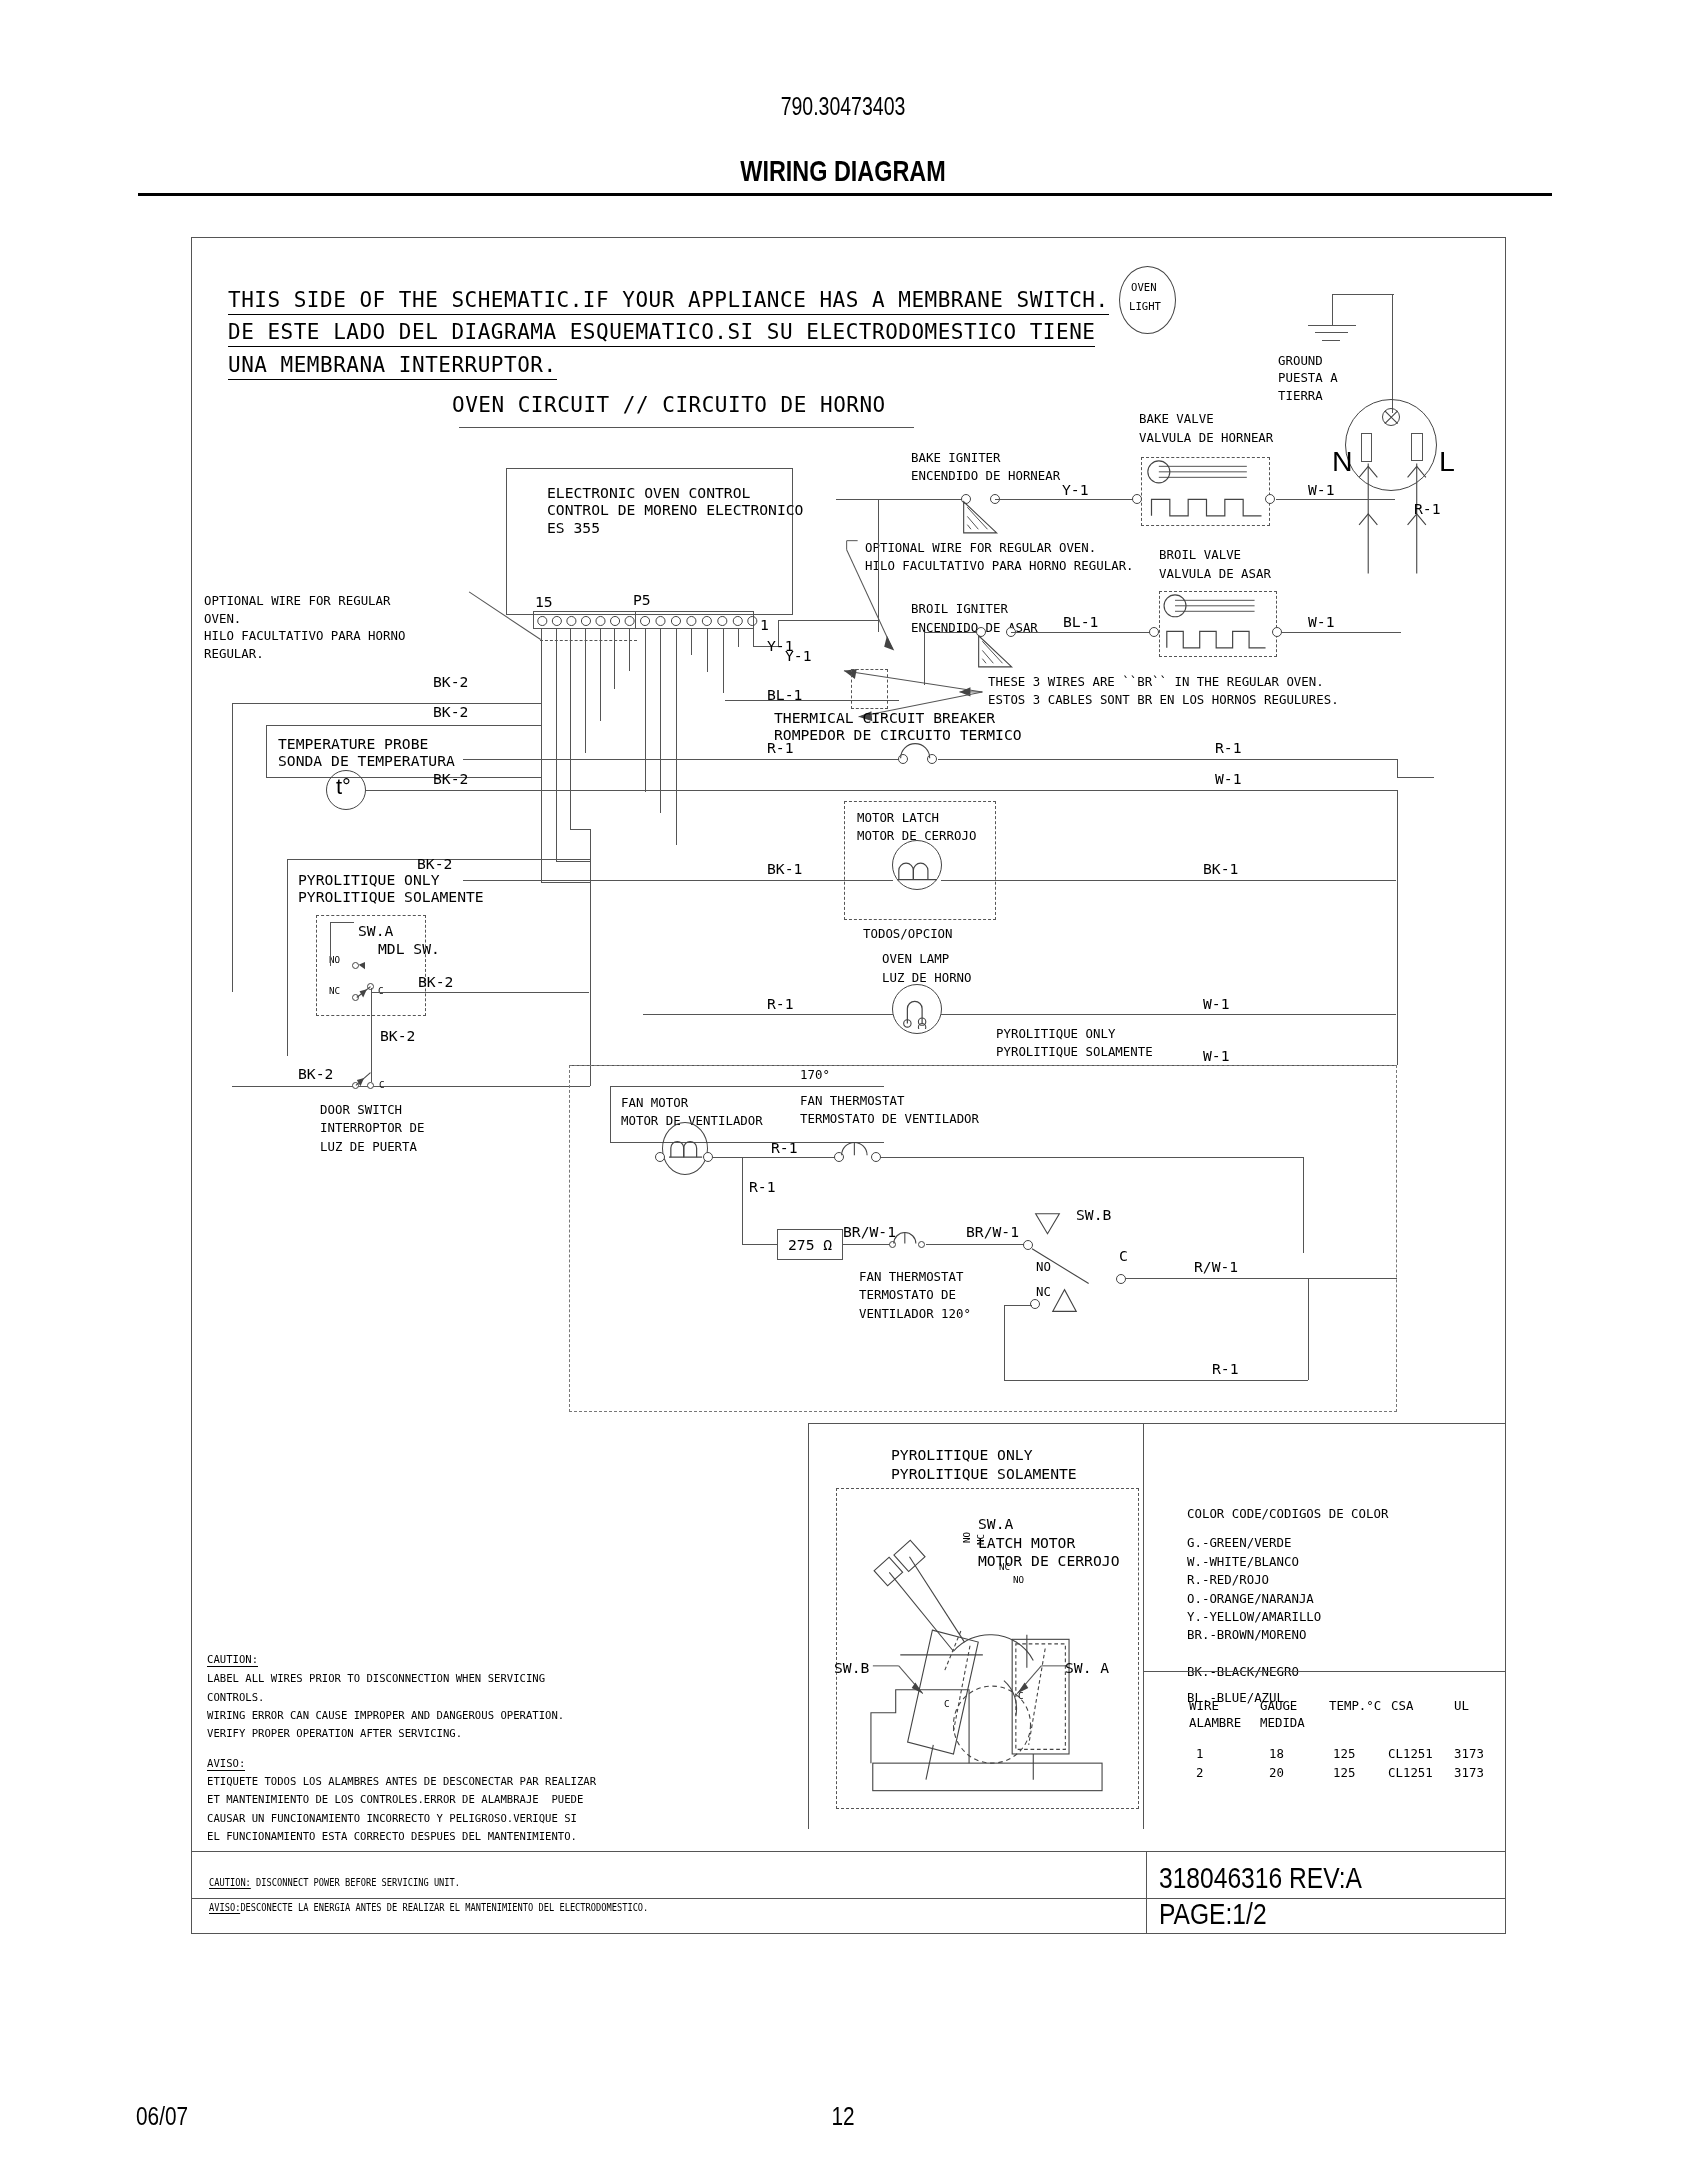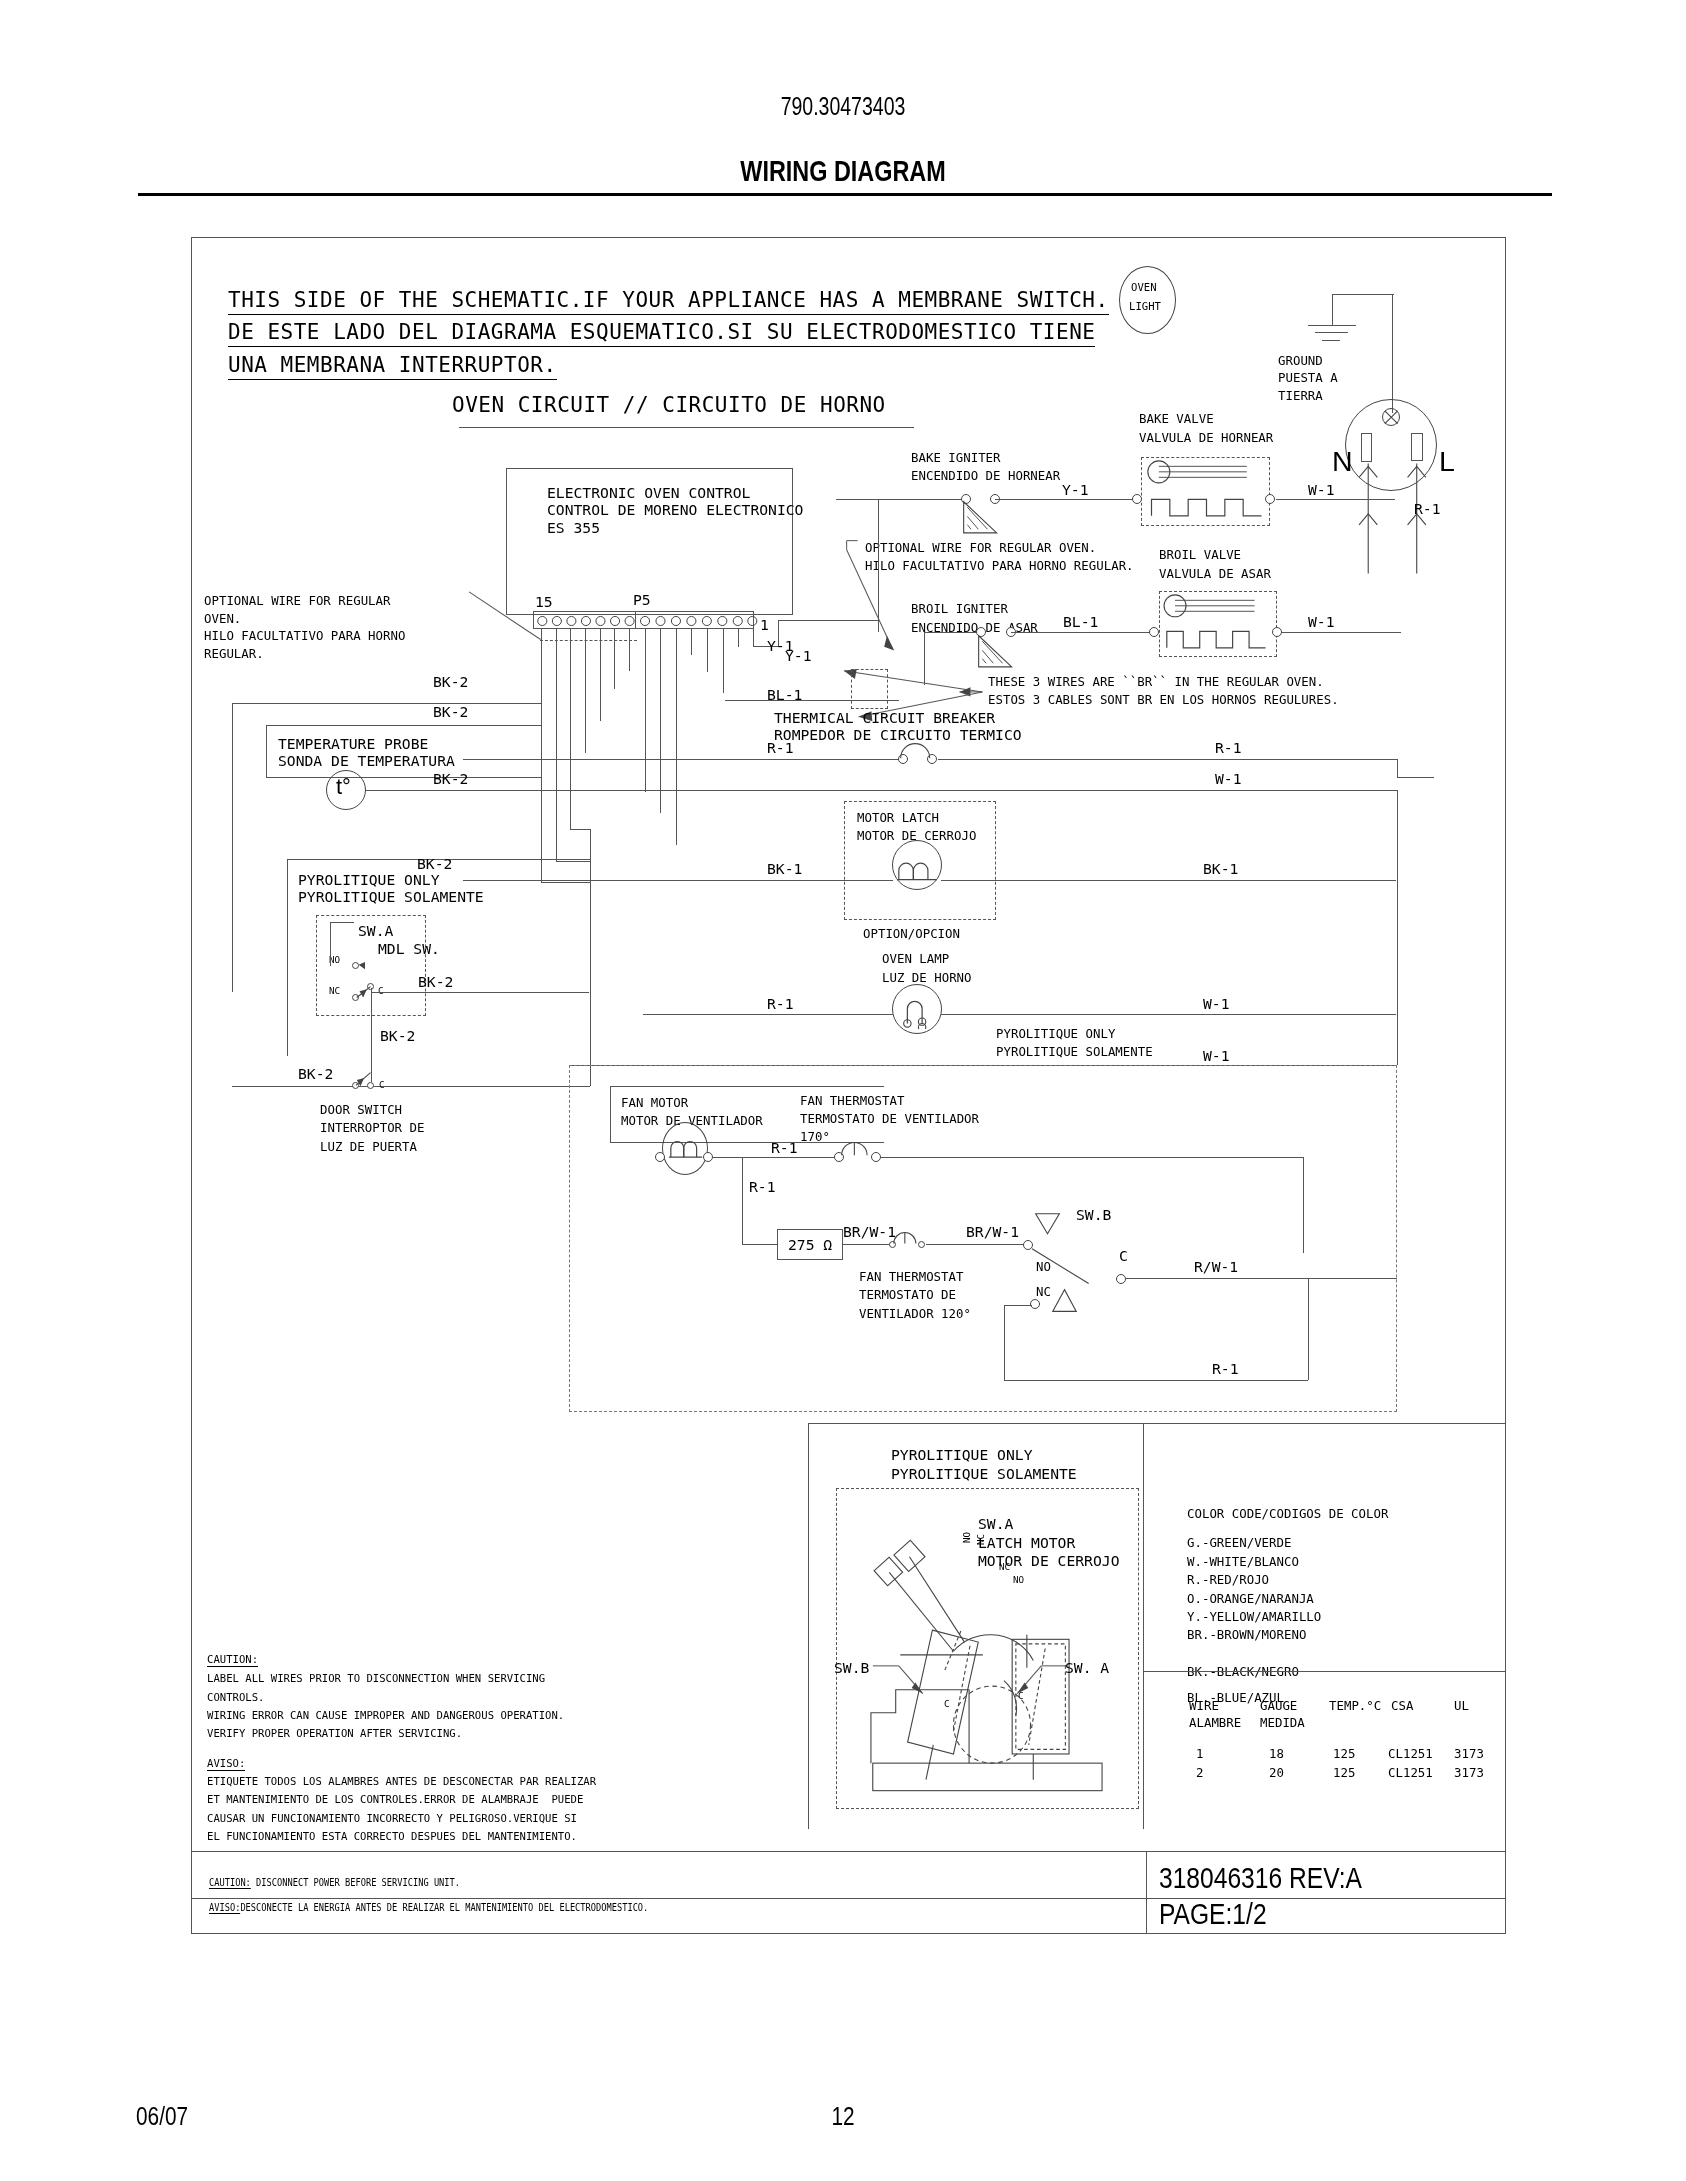--- a/index.html
+++ b/index.html
@@ -288,21 +288,21 @@
     <svg width="40" height="27.5" viewBox="0 0 44 30">
       <path d="M2,28 L2,18 A8,8 0 0 1 18,18 L18,28" fill="none" stroke="#444" stroke-width="1.3"></path>
       <path d="M18,28 L18,18 A8,8 0 0 1 34,18 L34,28" fill="none" stroke="#444" stroke-width="1.3"></path>
       <line x1="0" y1="28" x2="44" y2="28" stroke="#444" stroke-width="1.3"></line>
     </svg>
   </div>
   <div class="h" style="left:463px;top:880px;width:430px;"></div>
   <div class="h" style="left:941px;top:880px;width:455px;"></div>
   <div class="t mid" style="left:767px;top:860px;">BK-1</div>
   <div class="t mid" style="left:1203px;top:860px;">BK-1</div>
-  <div class="t sml" style="left:863px;top:926px;">OPTION/OPCION</div>
+  <div class="t sml" style="left:863px;top:926px;">TODOS/OPCION</div>
 
   <div class="t sml" style="left:882px;top:951px;">OVEN LAMP</div>
   <div class="t sml" style="left:882px;top:970px;">LUZ DE HORNO</div>
   <div class="circ" style="left:892px;top:984px;width:50px;height:50px;"></div>
   <div class="abs" style="left:900px;top:994px;">
     <svg width="35" height="35" viewBox="0 0 38 38">
       <path d="M8,32 L8,16 A8,8 0 0 1 24,16 L24,32" fill="none" stroke="#444" stroke-width="1.3"></path>
       <circle cx="8" cy="32" r="4" fill="none" stroke="#444" stroke-width="1.2"></circle>
       <circle cx="24" cy="30" r="4" fill="none" stroke="#444" stroke-width="1.2"></circle>
       <circle cx="24" cy="36" r="4" fill="none" stroke="#444" stroke-width="1.2"></circle>
@@ -397,21 +397,21 @@
       <path d="M2,24 L2,14 A7,7 0 0 1 16,14 L16,24" fill="none" stroke="#444" stroke-width="1.3"></path>
       <path d="M16,24 L16,14 A7,7 0 0 1 30,14 L30,24" fill="none" stroke="#444" stroke-width="1.3"></path>
       <line x1="0" y1="24" x2="36" y2="24" stroke="#444" stroke-width="1.3"></line>
     </svg>
   </div>
   <div class="node" style="left:655px;top:1152px;"></div>
   <div class="node" style="left:703px;top:1152px;"></div>
 
   <div class="t sml" style="left:800px;top:1093px;">FAN THERMOSTAT</div>
   <div class="t sml" style="left:800px;top:1111px;">TERMOSTATO DE VENTILADOR</div>
-  <div class="t sml" style="left:800px;top:1129px;">170°</div>
+  <div class="t sml" style="left:800px;top:1067px;">170°</div>
   <div class="h" style="left:713px;top:1157px;width:123px;"></div>
   <div class="node" style="left:834px;top:1152px;"></div>
   <div class="node" style="left:871px;top:1152px;"></div>
   <div class="abs" style="left:838px;top:1137px;">
     <svg width="40" height="20" viewBox="0 0 44 22">
       <path d="M4,20 A14,14 0 0 1 32,20" fill="none" stroke="#444" stroke-width="1.2"></path>
       <line x1="18" y1="6" x2="18" y2="20" stroke="#444" stroke-width="1.2"></line>
     </svg>
   </div>
   <div class="h" style="left:881px;top:1157px;width:422px;"></div>

